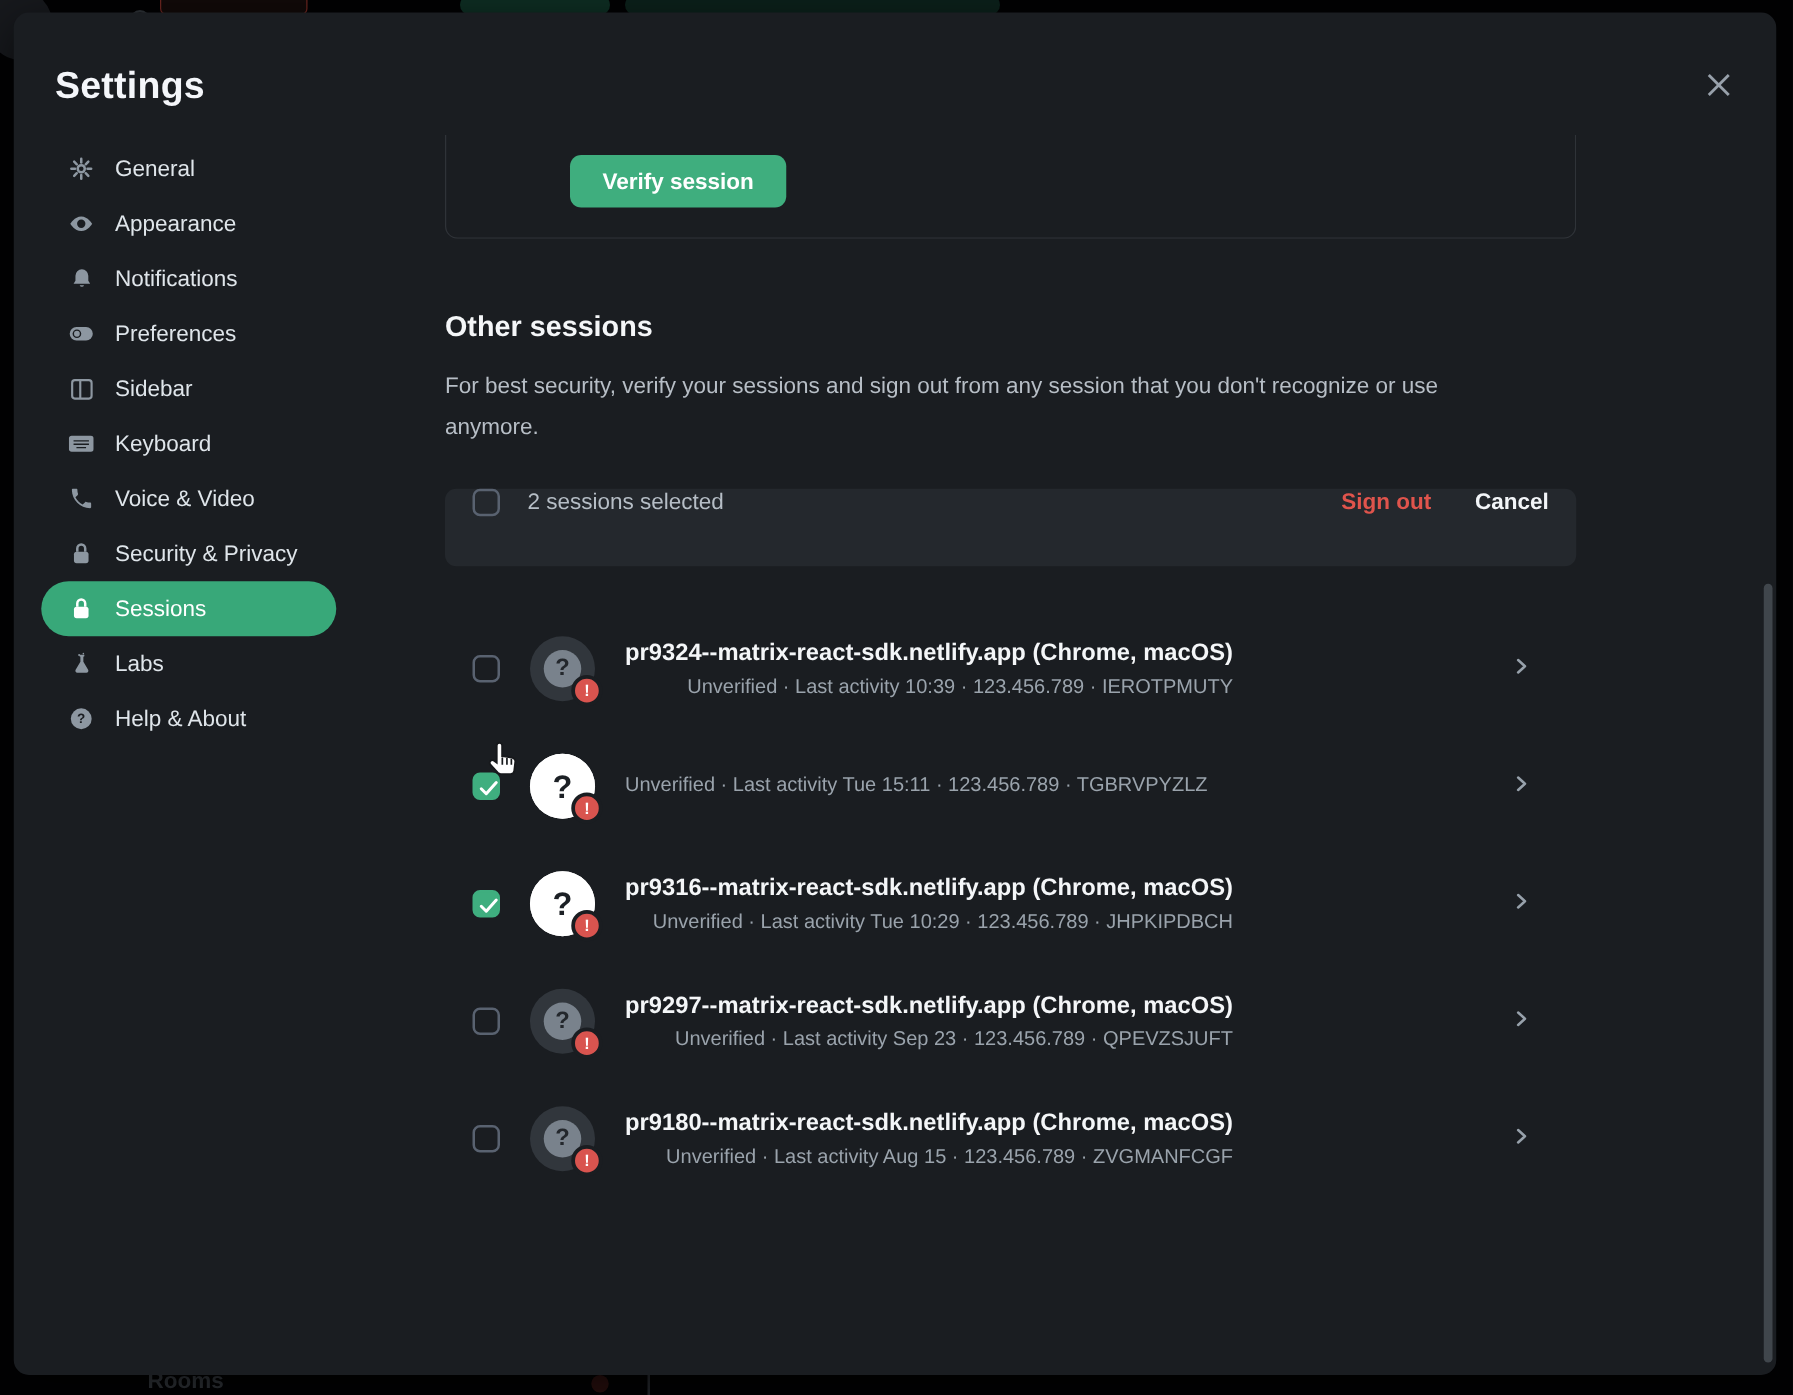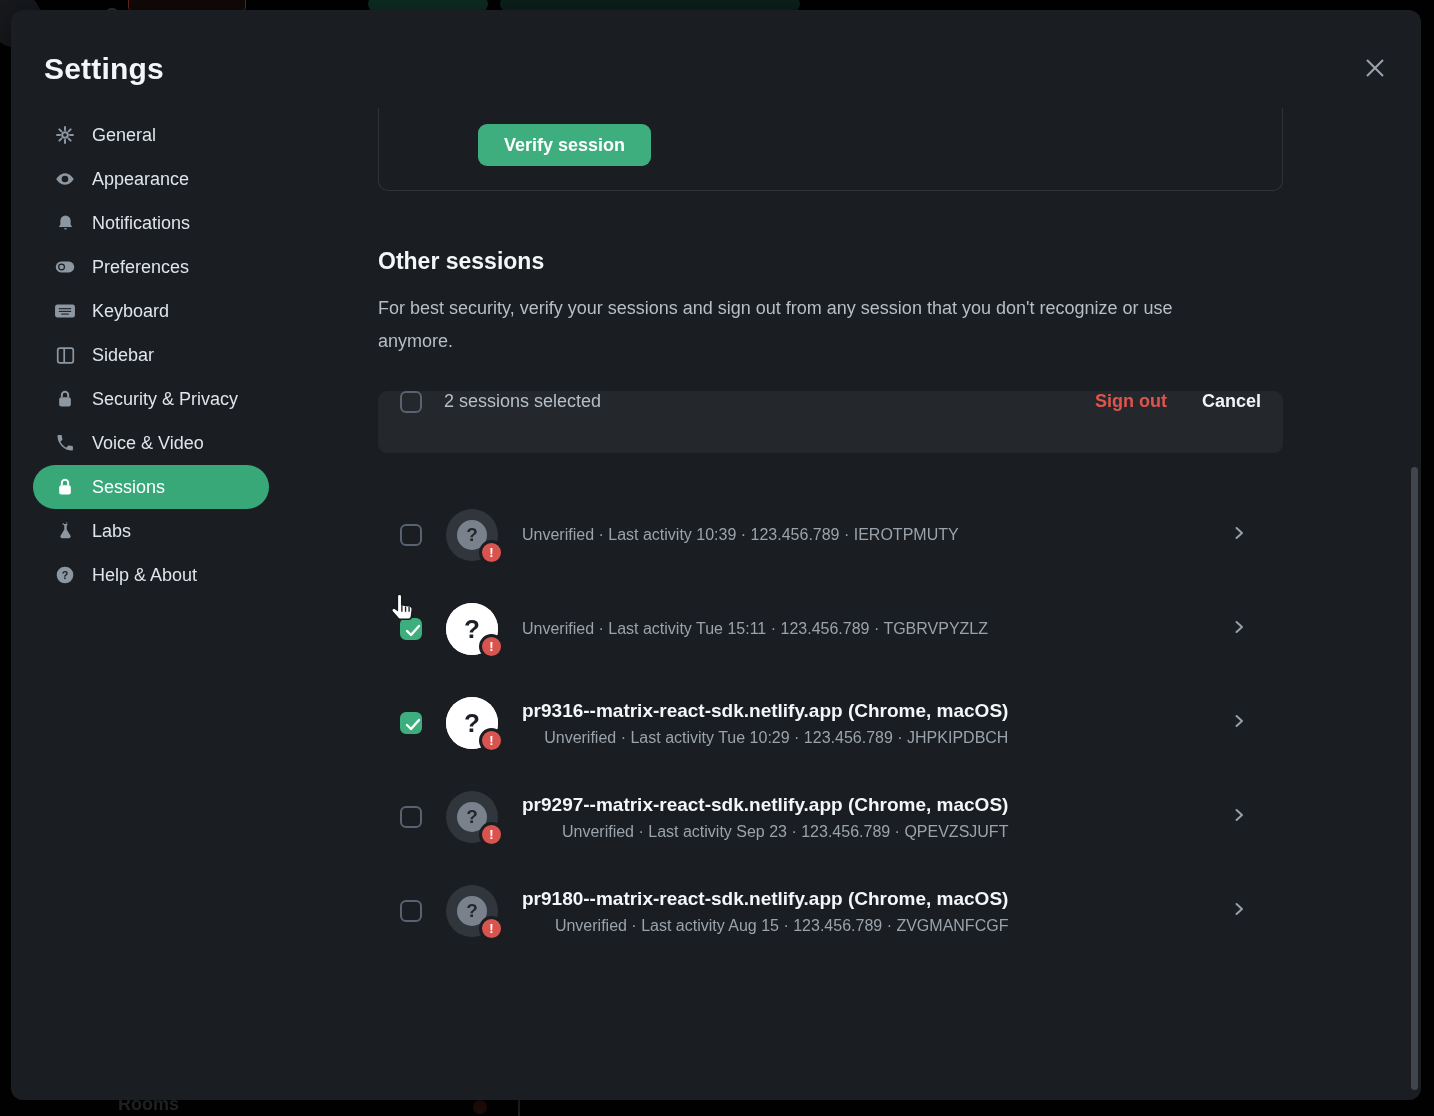--- a/index.html
+++ b/index.html
@@ -36,21 +36,21 @@
     font-weight:bold; color:#f4f6fa; letter-spacing:.2px; }
   .nav { position:absolute; left:22px; top:103px; width:236px; }
   .nav-item { display:flex; align-items:center; height:44px; padding-left:22px;
     border-radius:22px; color:#dfe5ea; font-size:18px; cursor:pointer; }
   .nav-item .ni-icon { width:20px; height:20px; margin-right:17px; color:#8d97a1;
     flex:0 0 20px; display:flex; align-items:center; justify-content:center; }
   .nav-item.active { background:#38a879; color:#ffffff; }
   .nav-item.active .ni-icon { color:#ffffff; }
 
   
-  .content { position:absolute; left:367px; top:0; width:905px; height:943px; }
+  .content { position:absolute; left:345px; top:0; width:905px; height:943px; }
 
   .verify-card { position:absolute; left:0; top:98px; width:905px; height:83px;
     border:1px solid #2f3338; border-top:none; border-radius:0 0 10px 10px; }
   .verify-btn { position:absolute; left:99px; top:16px; height:42px; padding:0 26px;
     background:#3fae7e; color:#ffffff; font-size:18px; font-weight:bold;
     border:none; border-radius:9px; cursor:pointer;
     font-family:"Liberation Sans", sans-serif; }
 
   .other-heading { position:absolute; left:0; top:238px; font-size:23px;
     font-weight:bold; color:#f4f6f8; }
@@ -166,56 +166,56 @@
           <svg width="22" height="16" viewBox="0 0 26 16" fill="currentColor">
             <rect x="1" y="1" width="24" height="14" rx="7"></rect>
             <circle cx="8.5" cy="8" r="4.5" fill="#1a1d21"></circle>
             <circle cx="8.5" cy="8" r="3" fill="currentColor"></circle>
           </svg>
         </span>
         <span>Preferences</span>
       </div>
       <div class="nav-item">
         <span class="ni-icon">
+          <svg width="19" height="19" viewBox="0 0 22 22" fill="none" stroke="currentColor" stroke-width="2">
+            <rect x="2" y="2.5" width="18" height="17" rx="2.5"></rect>
+            <line x1="9.5" y1="3" x2="9.5" y2="19"></line>
+          </svg>
+        </span>
+        <span>Sidebar</span>
+      </div>
+      <div class="nav-item">
+        <span class="ni-icon">
           <svg width="22" height="16" viewBox="0 0 26 18" fill="none" stroke="currentColor" stroke-width="1.8">
             <rect x="1" y="1.5" width="24" height="15" rx="2" fill="currentColor"></rect>
             <g stroke="#1a1d21" stroke-width="1.4">
               <line x1="5" y1="6" x2="21" y2="6"></line>
               <line x1="5" y1="9.5" x2="21" y2="9.5"></line>
               <line x1="8" y1="13" x2="18" y2="13"></line>
             </g>
           </svg>
         </span>
         <span>Keyboard</span>
       </div>
       <div class="nav-item">
         <span class="ni-icon">
-          <svg width="19" height="19" viewBox="0 0 22 22" fill="none" stroke="currentColor" stroke-width="2">
-            <rect x="2" y="2.5" width="18" height="17" rx="2.5"></rect>
-            <line x1="9.5" y1="3" x2="9.5" y2="19"></line>
-          </svg>
-        </span>
-        <span>Sidebar</span>
+          <svg width="20" height="20" viewBox="0 0 24 24" fill="currentColor">
+            <path d="M6.4 10.6c1.6 3 4 5.4 7 7l2.3-2.3c.3-.3.7-.4 1.1-.2 1.2.4 2.4.6 3.7.6.6 0 1 .5 1 1V20c0 .6-.4 1-1 1C11 21 3 13 3 3.5c0-.6.4-1 1-1h3.3c.6 0 1 .4 1 1 0 1.3.2 2.5.6 3.7.1.4 0 .8-.2 1.1l-2.3 2.3z"></path>
+          </svg>
+        </span>
+        <span>Voice &amp; Video</span>
       </div>
       <div class="nav-item">
         <span class="ni-icon">
           <svg width="18" height="20" viewBox="0 0 20 24" fill="currentColor">
             <path d="M10 2a5 5 0 00-5 5v3h2.4V7a2.6 2.6 0 015.2 0v3H15V7a5 5 0 00-5-5z"></path>
             <rect x="3" y="10" width="14" height="11" rx="2.5"></rect>
           </svg>
         </span>
         <span>Security &amp; Privacy</span>
-      </div>
-      <div class="nav-item">
-        <span class="ni-icon">
-          <svg width="20" height="20" viewBox="0 0 24 24" fill="currentColor">
-            <path d="M6.4 10.6c1.6 3 4 5.4 7 7l2.3-2.3c.3-.3.7-.4 1.1-.2 1.2.4 2.4.6 3.7.6.6 0 1 .5 1 1V20c0 .6-.4 1-1 1C11 21 3 13 3 3.5c0-.6.4-1 1-1h3.3c.6 0 1 .4 1 1 0 1.3.2 2.5.6 3.7.1.4 0 .8-.2 1.1l-2.3 2.3z"></path>
-          </svg>
-        </span>
-        <span>Voice &amp; Video</span>
       </div>
       <div class="nav-item active">
         <span class="ni-icon">
           <svg width="18" height="20" viewBox="0 0 20 24" fill="currentColor">
             <path d="M10 2a5 5 0 00-5 5v3h2.4V7a2.6 2.6 0 015.2 0v3H15V7a5 5 0 00-5-5z"></path>
             <rect x="3" y="10" width="14" height="11" rx="2.5"></rect>
           </svg>
         </span>
         <span>Sessions</span>
       </div>
@@ -261,20 +261,21 @@
     <div class="session-list" id="session-list">
         <div class="session-row">
           <div class="checkbox"></div>
           <div class="avatar-wrap">
             <div class="avatar">
               <div class="avatar-inner">?</div>
             </div>
             <div class="badge">!</div>
           </div>
           <div class="session-text">
+            <div class="session-title">pr9324--matrix-react-sdk.netlify.app (Chrome, macOS)</div>
             <div class="session-subtitle">Unverified · Last activity 10:39 · 123.456.789 · IEROTPMUTY</div>
           </div>
           <div class="row-chevron"><svg width="16" height="16" viewBox="0 0 16 16">
               <polyline points="5.5,3 11,8 5.5,13" fill="none" stroke="currentColor" stroke-width="2" stroke-linecap="round" stroke-linejoin="round"></polyline>
             </svg></div>
         </div>
         <div class="session-row selected">
           <div class="checkbox checked">
             <svg width="16" height="14" viewBox="0 0 16 14">
               <polyline points="2,7 6,11 14,2" fill="none" stroke="#ffffff" stroke-width="2.4" stroke-linecap="round" stroke-linejoin="round"></polyline>

